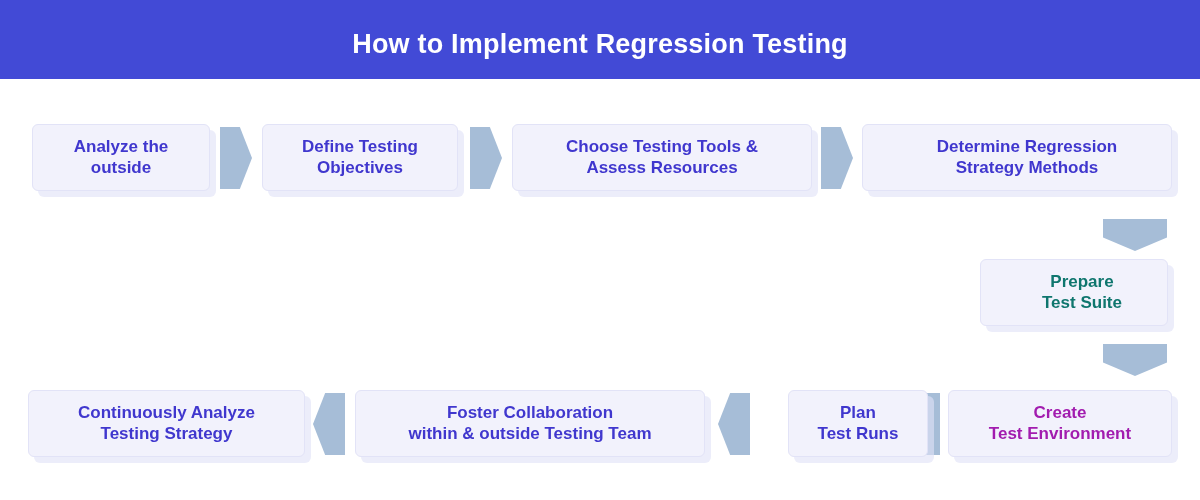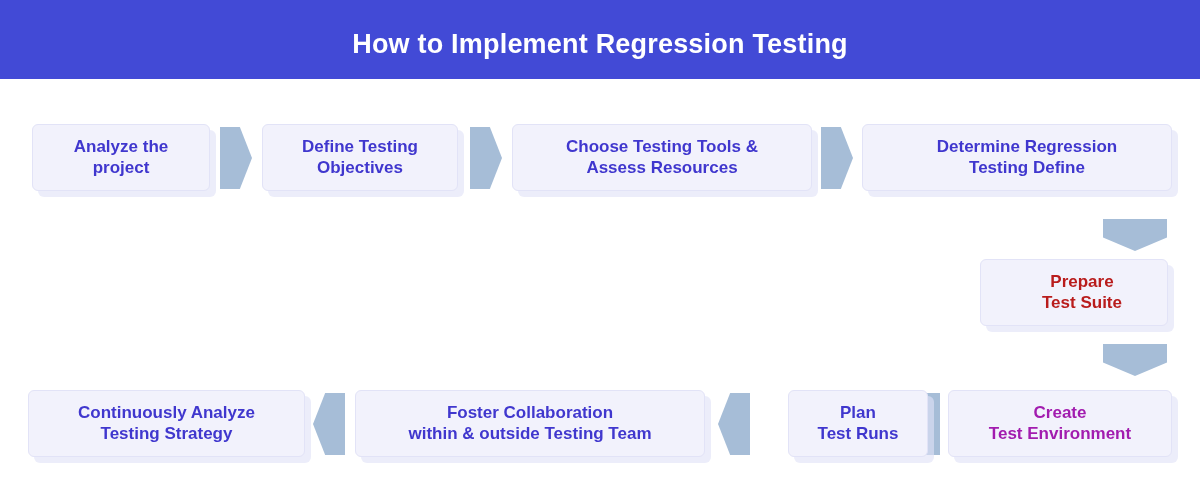--- a/index.html
+++ b/index.html
@@ -94,21 +94,21 @@
 
 <div id="header-bar" style="background: rgb(66, 74, 214);">
   <div id="header-title" style="color: rgb(255, 255, 255);">How to Implement Regression Testing</div>
 </div>
 
 <div id="flow-canvas" style="background: rgb(255, 255, 255);">
 
   <div class="node" style="left: 32px; top: 45px; width: 178px; height: 67px; background: rgb(242, 242, 252); border-color: rgb(226, 227, 247);">
     <div class="node-label" style="color: rgb(64, 55, 206);">
       <div>Analyze the</div>
-      <div>project</div>
+      <div>outside</div>
     </div>
   </div>
 
   <div class="arrow right" style="left: 220px; top: 48px; width: 32px; height: 62px; background: rgb(166, 189, 215);"></div>
 
   <div class="node" style="left: 262px; top: 45px; width: 196px; height: 67px; background: rgb(242, 242, 252); border-color: rgb(226, 227, 247);">
     <div class="node-label" style="color: rgb(64, 55, 206);">
       <div>Define Testing</div>
       <div>Objectives</div>
     </div>
@@ -121,28 +121,28 @@
       <div>Choose Testing Tools &amp;</div>
       <div>Assess Resources</div>
     </div>
   </div>
 
   <div class="arrow right" style="left: 821px; top: 48px; width: 32px; height: 62px; background: rgb(166, 189, 215);"></div>
 
   <div class="node" style="left: 862px; top: 45px; width: 310px; height: 67px; background: rgb(242, 242, 252); border-color: rgb(226, 227, 247);">
     <div class="node-label" style="color: rgb(64, 55, 206); margin-left: 20px;">
       <div>Determine Regression</div>
-      <div>Testing Define</div>
+      <div>Strategy Methods</div>
     </div>
   </div>
 
   <div class="arrow down" style="left: 1103px; top: 140px; width: 64px; height: 32px; background: rgb(166, 189, 215);"></div>
 
   <div class="node" style="left: 980px; top: 180px; width: 188px; height: 67px; background: rgb(242, 242, 252); border-color: rgb(226, 227, 247);">
-    <div class="node-label" style="color: #b91c1c; margin-left: 16px;">
+    <div class="node-label" style="color: #0f766e; margin-left: 16px;">
       <div>Prepare</div>
       <div>Test Suite</div>
     </div>
   </div>
 
   <div class="arrow down" style="left: 1103px; top: 265px; width: 64px; height: 32px; background: rgb(166, 189, 215);"></div>
 
   <div class="node" style="left: 948px; top: 311px; width: 224px; height: 67px; background: rgb(242, 242, 252); border-color: rgb(226, 227, 247);">
     <div class="node-label overflow" style="color: #a21caf;">
       <div>Create</div>

